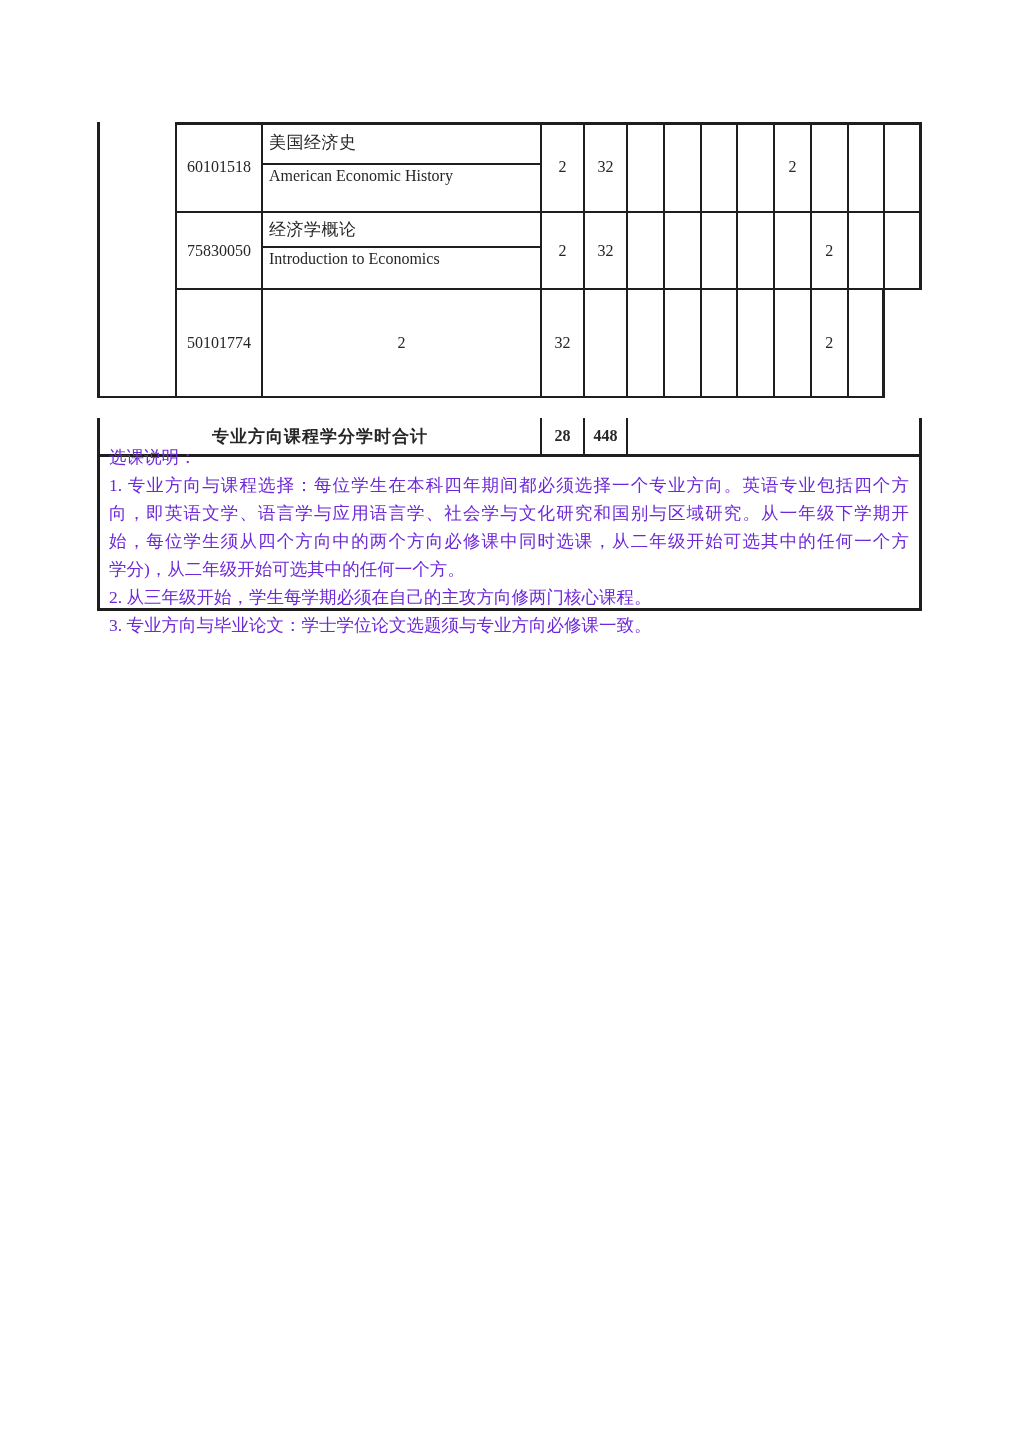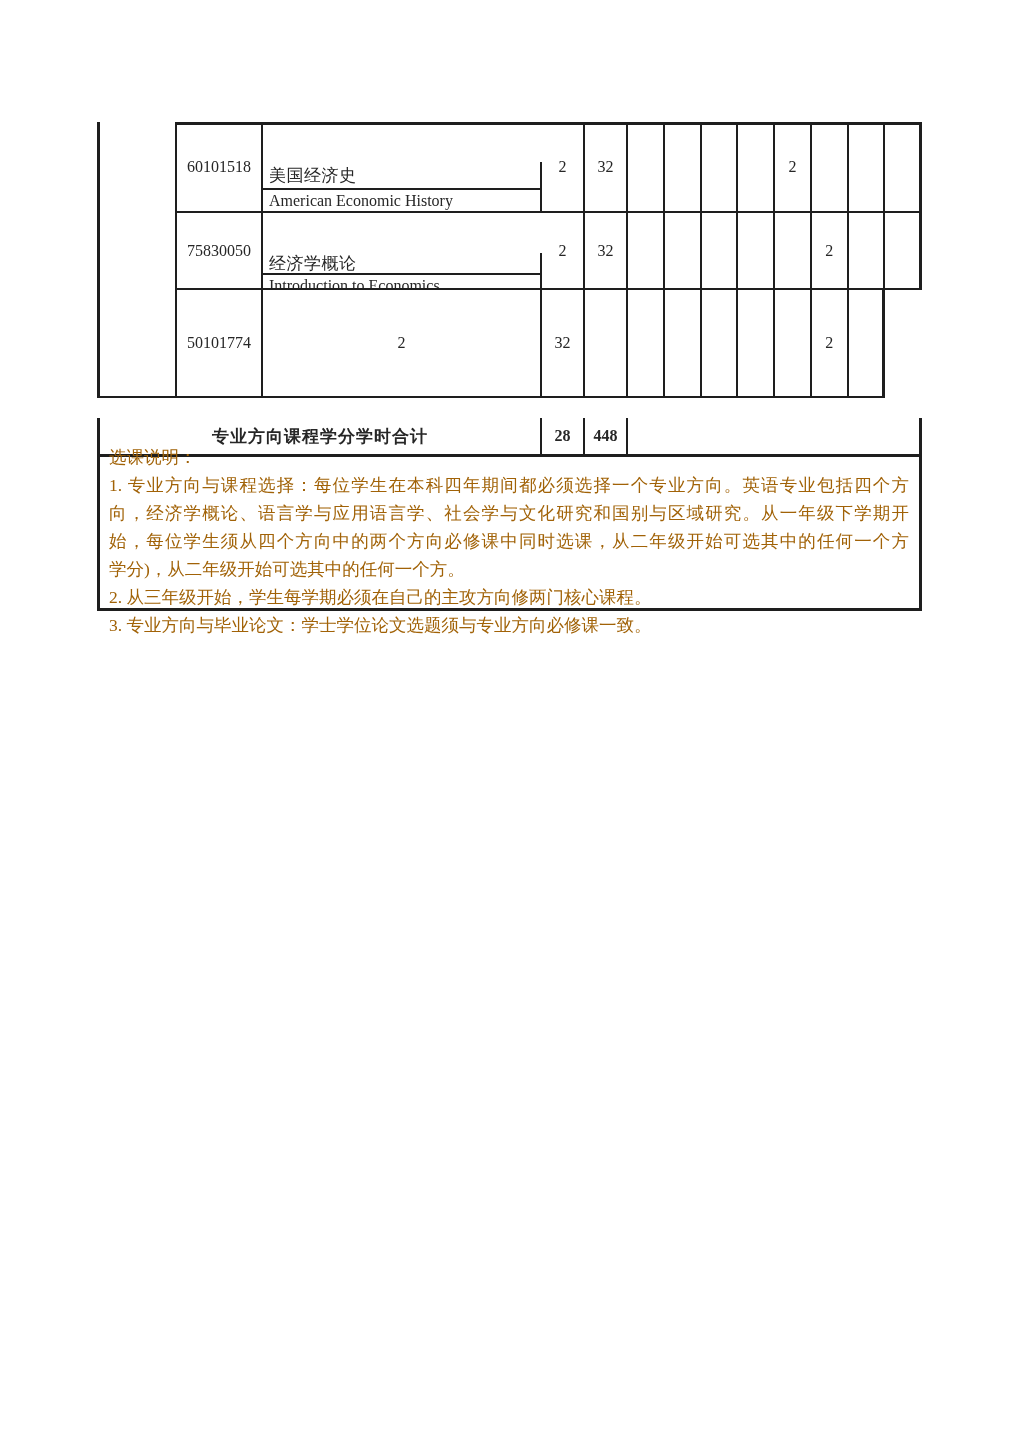--- a/index.html
+++ b/index.html
@@ -31,33 +31,32 @@
     display: flex; align-items: center; justify-content: center;
     font-size: 16px; overflow: hidden;
   }
   .cat {
     grid-row: 1 / span 3; grid-column: 1;
     border-left: 3px solid #1e1e1e;
   }
   .name {
     flex-direction: column; align-items: stretch; justify-content: flex-start;
     padding: 0;
-    margin-top: 40px;
   }
   .name .zh {
     border-bottom: 2px solid #1e1e1e;
     display: flex; align-items: center;
     padding-left: 6px; font-size: 17px; letter-spacing: 0.5px;
   }
   .name .en {
-    flex: 1; display: flex; align-items: flex-end;
+    flex: 1; display: flex; align-items: flex-start;
     padding-left: 6px; font-size: 16px; line-height: 21px;
   }
   .zh-r1 { height: 43px; }
-  .zh-r2 { height: 22px; }
+  .zh-r2 { height: 35px; }
   .zh-r3 { height: 55px; }
   .en-narrow span { display: block; max-width: 242px; }
   .lastcol { border-right: 3px solid #1e1e1e; }
 
   
   .summary-grid {
     position: absolute; left: 97px; top: 418px;
     width: 825px; height: 39px;
     display: grid;
     grid-template-columns: 445px 43px 43px 1fr;
@@ -72,21 +71,21 @@
 
   
   .notes {
     position: absolute; left: 97px; top: 437px;
     width: 825px; height: 174px;
     border-left: 3px solid #1e1e1e;
     border-right: 3px solid #1e1e1e;
     border-bottom: 3px solid #1e1e1e;
     padding: 6px 10px 0 9px;
     font-size: 17.5px; line-height: 28px;
-    color: #a16207;
+    color: #6d28d9;
   }
   .note-line { white-space: nowrap; overflow: hidden; }
   .jl { text-align: justify; text-align-last: justify; white-space: normal;
         height: 28px; overflow: hidden; }
 </style>
 </head>
 <body>
 
 <div class="page">
 
@@ -145,20 +144,20 @@
   <div class="summary-grid">
     <div class="cell sum-label">专业方向课程学分学时合计</div>
     <div class="cell sum-num">28</div>
     <div class="cell sum-num">448</div>
     <div class="cell lastcol"></div>
   </div>
 
   <div class="notes">
     <div class="note-line">选课说明：</div>
     <div class="note-line jl">1. 专业方向与课程选择：每位学生在本科四年期间都必须选择一个专业方向。英语专业包括四个方</div>
-    <div class="note-line jl">向，经济学概论、语言学与应用语言学、社会学与文化研究和国别与区域研究。从一年级下学期开</div>
+    <div class="note-line jl">向，即英语文学、语言学与应用语言学、社会学与文化研究和国别与区域研究。从一年级下学期开</div>
     <div class="note-line jl">始，每位学生须从四个方向中的两个方向必修课中同时选课，从二年级开始可选其中的任何一个方</div>
     <div class="note-line">学分)，从二年级开始可选其中的任何一个方。</div>
     <div class="note-line">2. 从三年级开始，学生每学期必须在自己的主攻方向修两门核心课程。</div>
     <div class="note-line">3. 专业方向与毕业论文：学士学位论文选题须与专业方向必修课一致。</div>
   </div>
 
 </div>
 
 </body></html>

